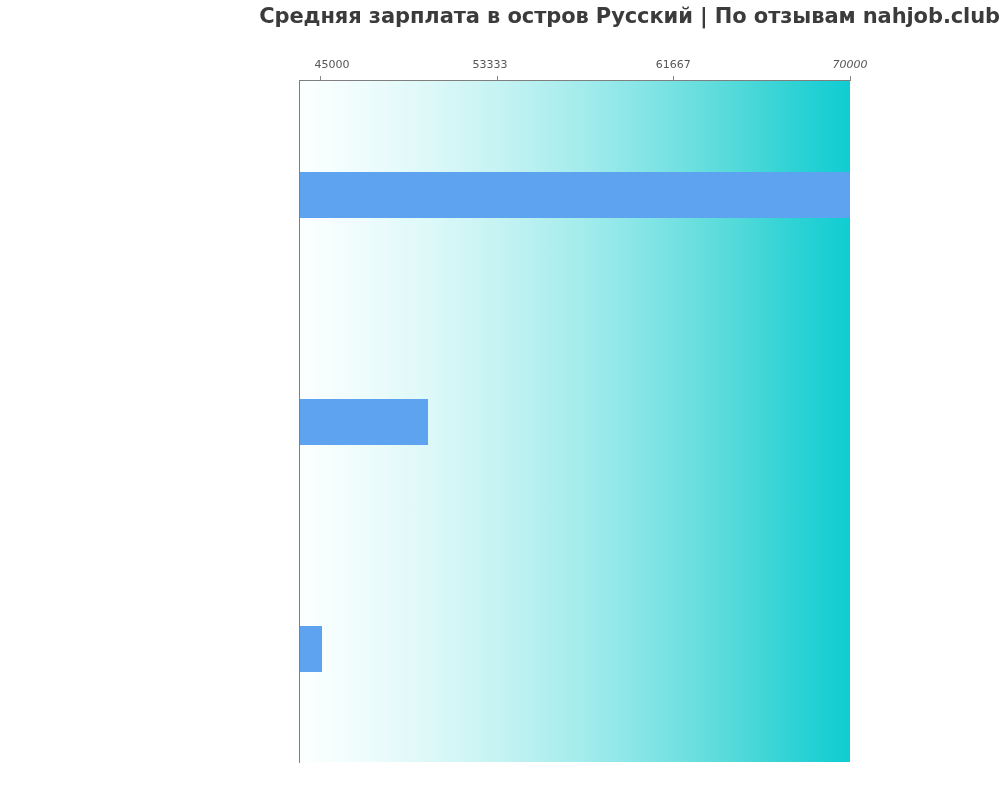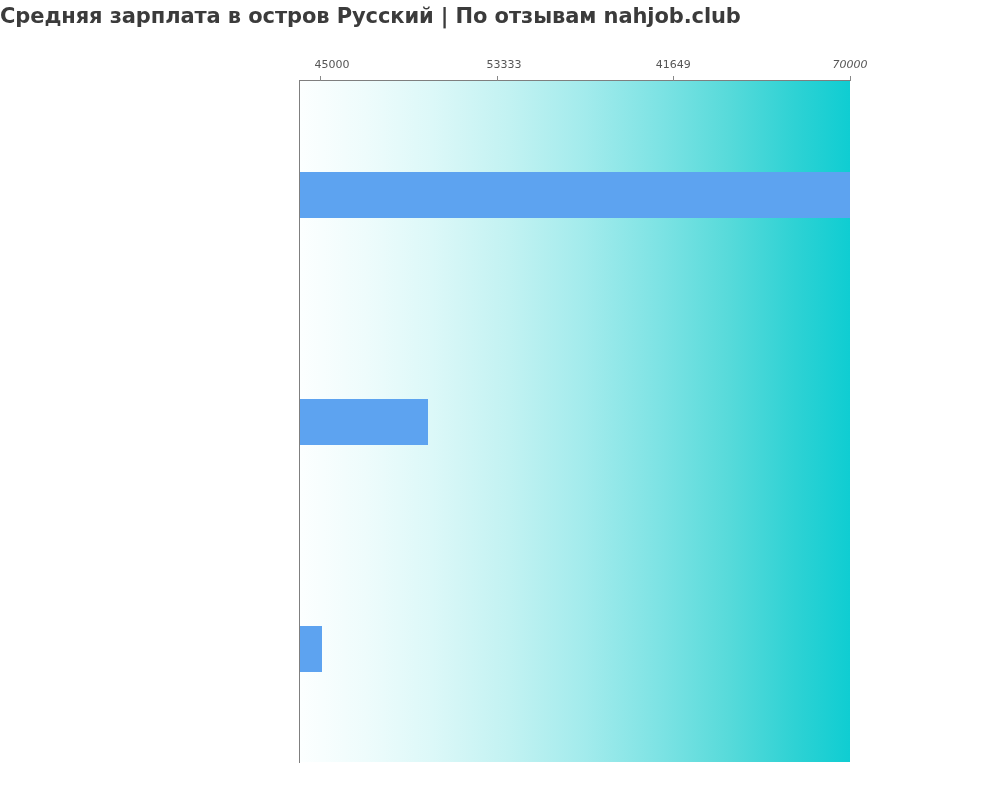--- a/index.html
+++ b/index.html
@@ -16,21 +16,21 @@
   }
 
   
   #chart-title {
     position: absolute;
     left: 0;
     top: 0;
     width: 1000px;
     height: 32px;
     line-height: 32px;
-    text-align: left;
+    text-align: right;
     font-size: 21px;
     font-weight: bold;
     color: #3b3b3b;
     letter-spacing: -0.1px;
     white-space: nowrap;
   }
 
   
   #plot-area {
     position: absolute;
@@ -108,23 +108,23 @@
 
 <div id="plot-area">
   <div id="plot-bg"></div>
   <div id="y-axis-line"></div>
   <div id="x-axis-line"></div>
 
   <div id="ticks-layer">
       <div class="x-tick-mark" style="left: 19.9919px;"></div>
       <div class="x-tick-label" style="left: 32px;">45000</div>
       <div class="x-tick-mark" style="left: 196.654px;"></div>
-      <div class="x-tick-label" style="left: 204px; text-align: right;">53333</div>
+      <div class="x-tick-label" style="left: 190px; text-align: right;">53333</div>
       <div class="x-tick-mark" style="left: 373.338px;"></div>
-      <div class="x-tick-label" style="left: 373.338px;">41649</div>
+      <div class="x-tick-label" style="left: 373.338px;">61667</div>
       <div class="x-tick-mark" style="left: 550px;"></div>
       <div class="x-tick-label" style="left: 550px; font-style: italic;">70000</div>
     </div>
   <div id="bars-layer">
       <div class="bar" title="менеджер по оценке: 70000" style="top: 90.5px; width: 550px; height: 46px; background: rgb(93, 163, 240);"></div>
       <div class="bar" title="продавец-консультант: 50100" style="top: 317.5px; width: 128.114px; height: 46px; background: rgb(93, 163, 240);"></div>
       <div class="bar" title="менеджер: 45100" style="top: 544.5px; width: 22.1119px; height: 46px; background: rgb(93, 163, 240);"></div>
     </div>
 </div>
 

